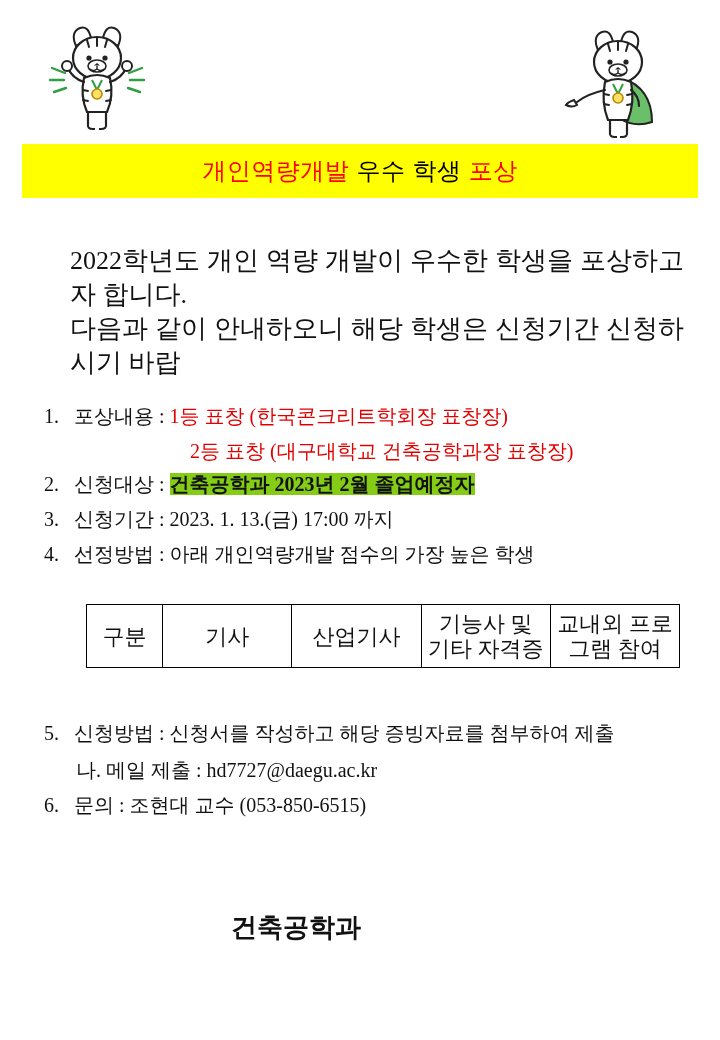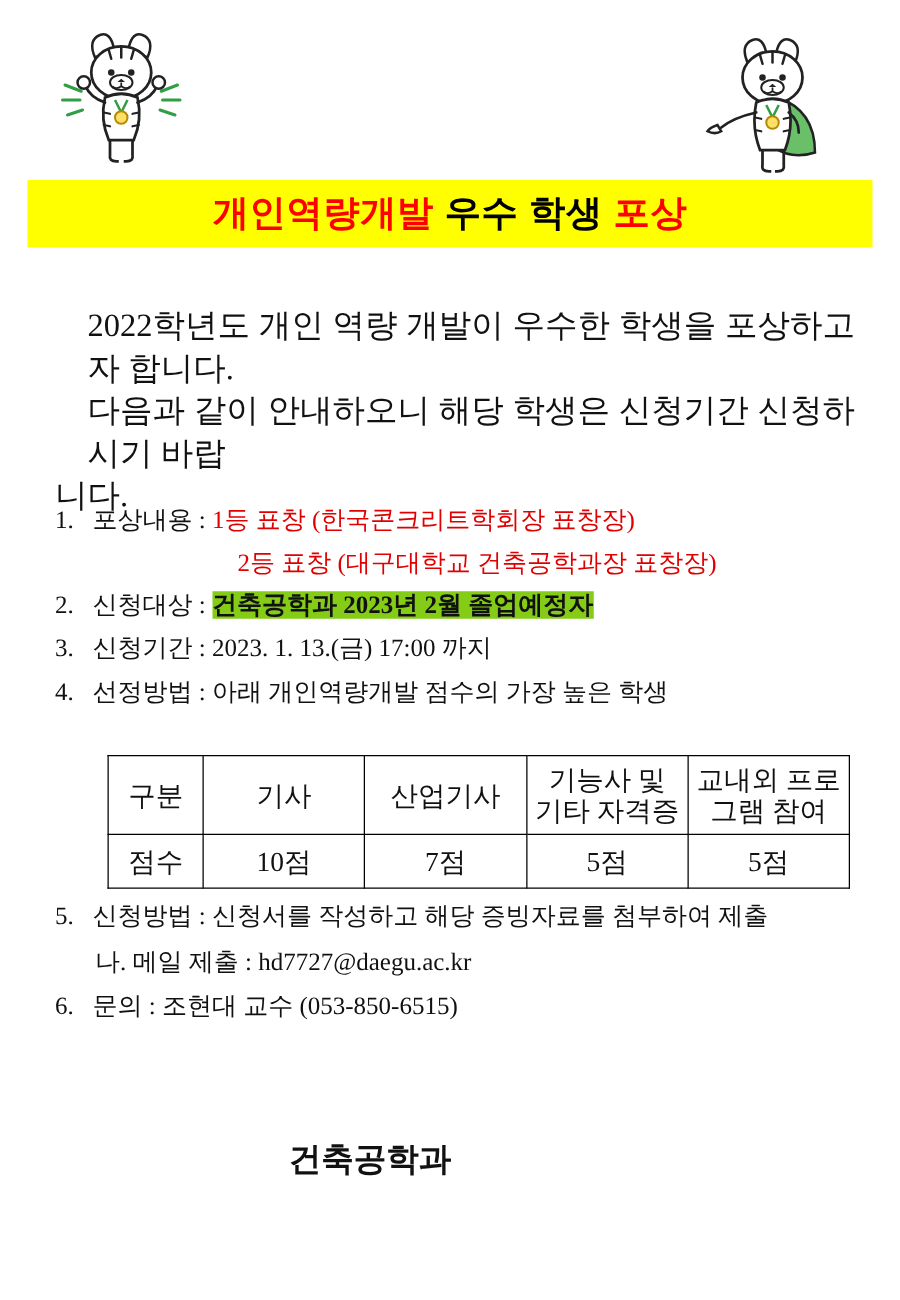--- a/index.html
+++ b/index.html
@@ -31,22 +31,22 @@
     top: 144px;
     width: 676px;
     height: 54px;
     background: #ffff00;
     display: flex;
     align-items: center;
     justify-content: center;
   }
   .title-text {
     font-family: "Liberation Sans", "DejaVu Sans", sans-serif;
-    font-weight: bold;
-    font-size: 29px;
+    font-weight: normal;
+    font-size: 24px;
     letter-spacing: 0.5px;
     white-space: nowrap;
   }
   .title-text .red { color: #ff0000; }
   .title-text .black { color: #000000; }
 
   
   .intro {
     position: absolute;
     left: 44px;
@@ -237,21 +237,20 @@
 
 <div class="title-banner">
   <div class="title-text">
     <span class="red">개인역량개발</span><span class="black"> 우수 학생 </span><span class="red">포상</span>
   </div>
 </div>
 
 <div class="intro">
   <div class="ind">2022학년도 개인 역량 개발이 우수한 학생을 포상하고자 합니다.</div>
   <div class="ind">다음과 같이 안내하오니 해당 학생은 신청기간 신청하시기 바랍</div>
-  <div>니다.</div>
 </div>
 
 <div class="list">
 
   <div class="li">
     <span class="num">1.</span>
     <span class="txt"><span>포상내용 : </span><span class="red">1등 표창 (한국콘크리트학회장 표창장)</span></span>
   </div>
   <div class="sub-line">2등 표창 (대구대학교 건축공학과장 표창장)</div>
 
@@ -281,27 +280,20 @@
       <td class="col-2">산업기사</td>
       <td class="col-3">
         <div>기능사 및</div>
         <div>기타 자격증</div>
       </td>
       <td class="col-4">
         <div>교내외 프로</div>
         <div>그램 참여</div>
       </td>
     </tr>
-    <tr class="body">
-      <td class="col-0">점수</td>
-      <td class="col-1">10점</td>
-      <td class="col-2">7점</td>
-      <td class="col-3">5점</td>
-      <td class="col-4">5점</td>
-    </tr>
   </tbody>
     </table>
 </div>
 
 <div class="list-lower">
 
   <div class="li">
     <span class="num">5.</span>
     <span class="txt"><span>신청방법 : </span><span>신청서를 작성하고 해당 증빙자료를 첨부하여 제출</span></span>
   </div>

